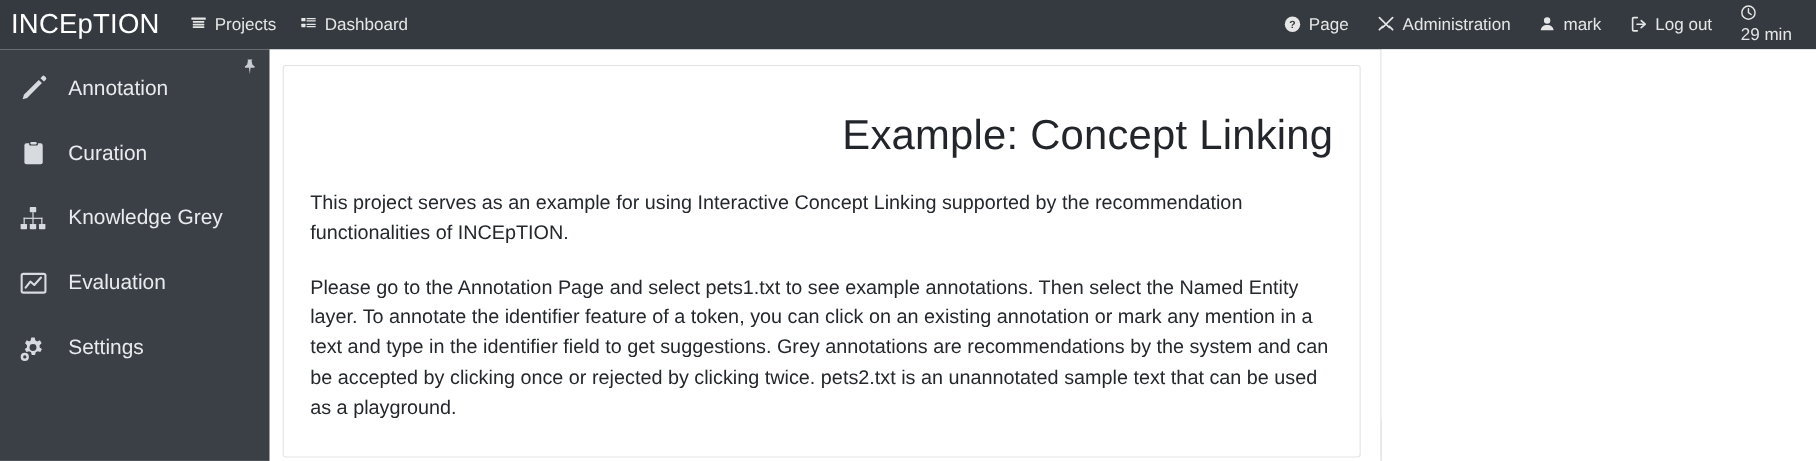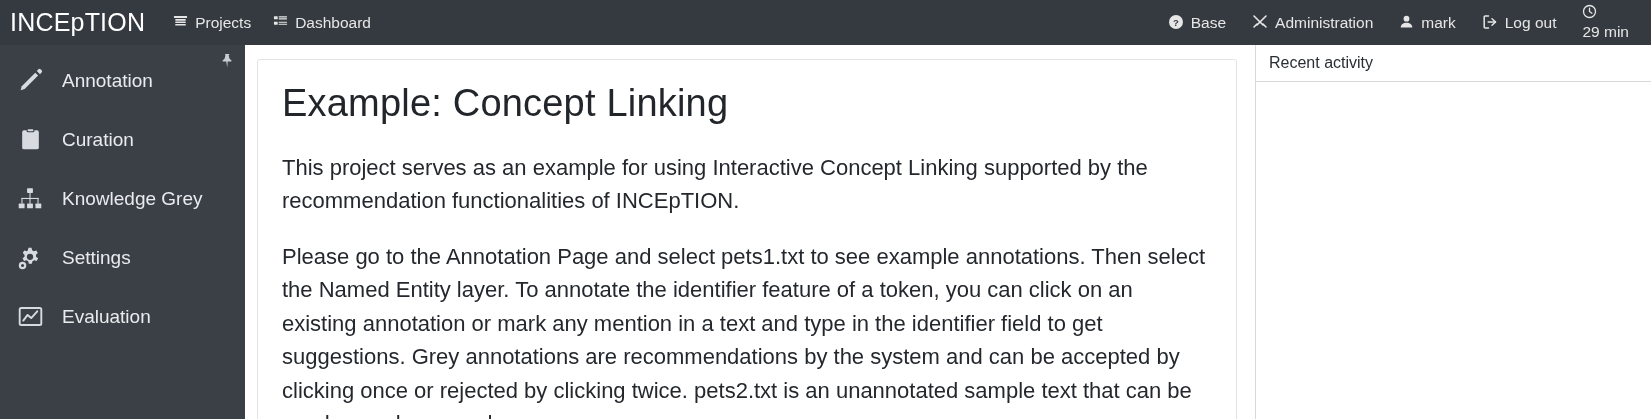--- a/index.html
+++ b/index.html
@@ -105,29 +105,30 @@
   }
   .card {
     border: 1px solid #e3e3e3;
     border-radius: 3px;
     background: #ffffff;
     padding: 22px 24px 30px 24px;
     max-width: 1020px;
     min-height: 325px;
   }
   .card h1 {
-    margin: 0 0 26px 0;
+    margin: 20px 0 26px 0;
     font-size: 38px;
     font-weight: 400;
     color: #22262b;
     letter-spacing: 0.2px;
+    text-align: right;
   }
   .card p {
     margin: 0 0 22px 0;
-    font-size: 22px;
+    font-size: 18px;
     line-height: 1.52;
     color: #24282d;
   }
   .card p:last-child { margin-bottom: 0; }
 
   
   .rightpanel {
     width: 396px;
     flex: 0 0 396px;
     border-left: 1px solid #d8d8d8;
@@ -181,21 +182,21 @@
     </div>
 
     <div class="topright">
       <div class="topright-item">
         <span class="ic">
           <svg width="16" height="16" viewBox="0 0 16 16">
             <circle cx="8" cy="8" r="7" fill="#e6e6e6"></circle>
             <text x="8" y="11.6" font-size="9.5" font-family="Liberation Sans, sans-serif" font-weight="bold" text-anchor="middle" fill="#343a40">?</text>
           </svg>
         </span>
-        <span>Base</span>
+        <span>Page</span>
       </div>
 
       <div class="topright-item">
         <span class="ic">
           <svg width="16" height="16" viewBox="0 0 16 16" stroke="#e6e6e6" stroke-width="1.6" fill="none" stroke-linecap="round">
             <path d="M2 2 L11 11"></path>
               <path d="M14 2 L5 11"></path>
             <path d="M2 13 L5 10"></path>
               <path d="M14 13 L11 10"></path>
           </svg>
@@ -279,50 +280,47 @@
             <rect x="11.5" y="11" width="1" height="5.2"></rect>
             <rect x="18.9" y="11" width="1" height="5.2"></rect>
           </svg>
         </span>
         <span>Knowledge Grey</span>
       </div>
 
 
       <div class="side-item">
         <span class="side-icon">
+          <svg width="27" height="27" viewBox="0 0 24 24" fill="none" stroke="#d7dade" stroke-width="1.7">
+            <rect x="2.4" y="4.4" width="19.2" height="15.2" rx="1.4"></rect>
+            <path d="M5.6 15.6 9.4 10.6l3.2 2.8 5.4-6" stroke-linecap="round" stroke-linejoin="round"></path>
+          </svg>
+        </span>
+        <span>Evaluation</span>
+      </div>
+
+      <div class="side-item">
+        <span class="side-icon">
           <svg width="28" height="28" viewBox="0 0 24 24" fill="#d7dade">
             <path d="M10.2 5.4l.5-2.2h2.6l.5 2.2 1.5.9 2.1-.8 1.3 2.2-1.6 1.6.1 1.7 1.8 1.3-1.3 2.3-2.1-.7-1.5.9-.5 2.2h-2.6l-.5-2.2-1.5-.9-2.1.7-1.3-2.3 1.7-1.3v-1.7L5.8 7.7l1.3-2.2 2.1.8z"></path>
             <circle cx="12" cy="11" r="2.7" fill="#3b4047"></circle>
             <circle cx="5.6" cy="18.4" r="3.2"></circle>
             <circle cx="5.6" cy="18.4" r="1.3" fill="#3b4047"></circle>
           </svg>
         </span>
         <span>Settings</span>
       </div>
-
-      <div class="side-item">
-        <span class="side-icon">
-          <svg width="27" height="27" viewBox="0 0 24 24" fill="none" stroke="#d7dade" stroke-width="1.7">
-            <rect x="2.4" y="4.4" width="19.2" height="15.2" rx="1.4"></rect>
-            <path d="M5.6 15.6 9.4 10.6l3.2 2.8 5.4-6" stroke-linecap="round" stroke-linejoin="round"></path>
-          </svg>
-        </span>
-        <span>Evaluation</span>
-      </div>
     </div>
 
     <div class="main">
       <div class="card">
         <h1>Example: Concept Linking</h1>
         <p>This project serves as an example for using Interactive Concept Linking supported by the recommendation functionalities of INCEpTION.</p>
         <p>Please go to the Annotation Page and select pets1.txt to see example annotations. Then select the Named Entity layer. To annotate the identifier feature of a token, you can click on an existing annotation or mark any mention in a text and type in the identifier field to get suggestions. Grey annotations are recommendations by the system and can be accepted by clicking once or rejected by clicking twice. pets2.txt is an unannotated sample text that can be used as a playground.</p>
       </div>
     </div>
 
     <div class="rightpanel">
-      <div class="rightpanel-header">
-        <span>Recent activity</span>
-      </div>
       <div class="rightpanel-body"></div>
     </div>
 
   </div>
 </div>
 
 </body></html>

